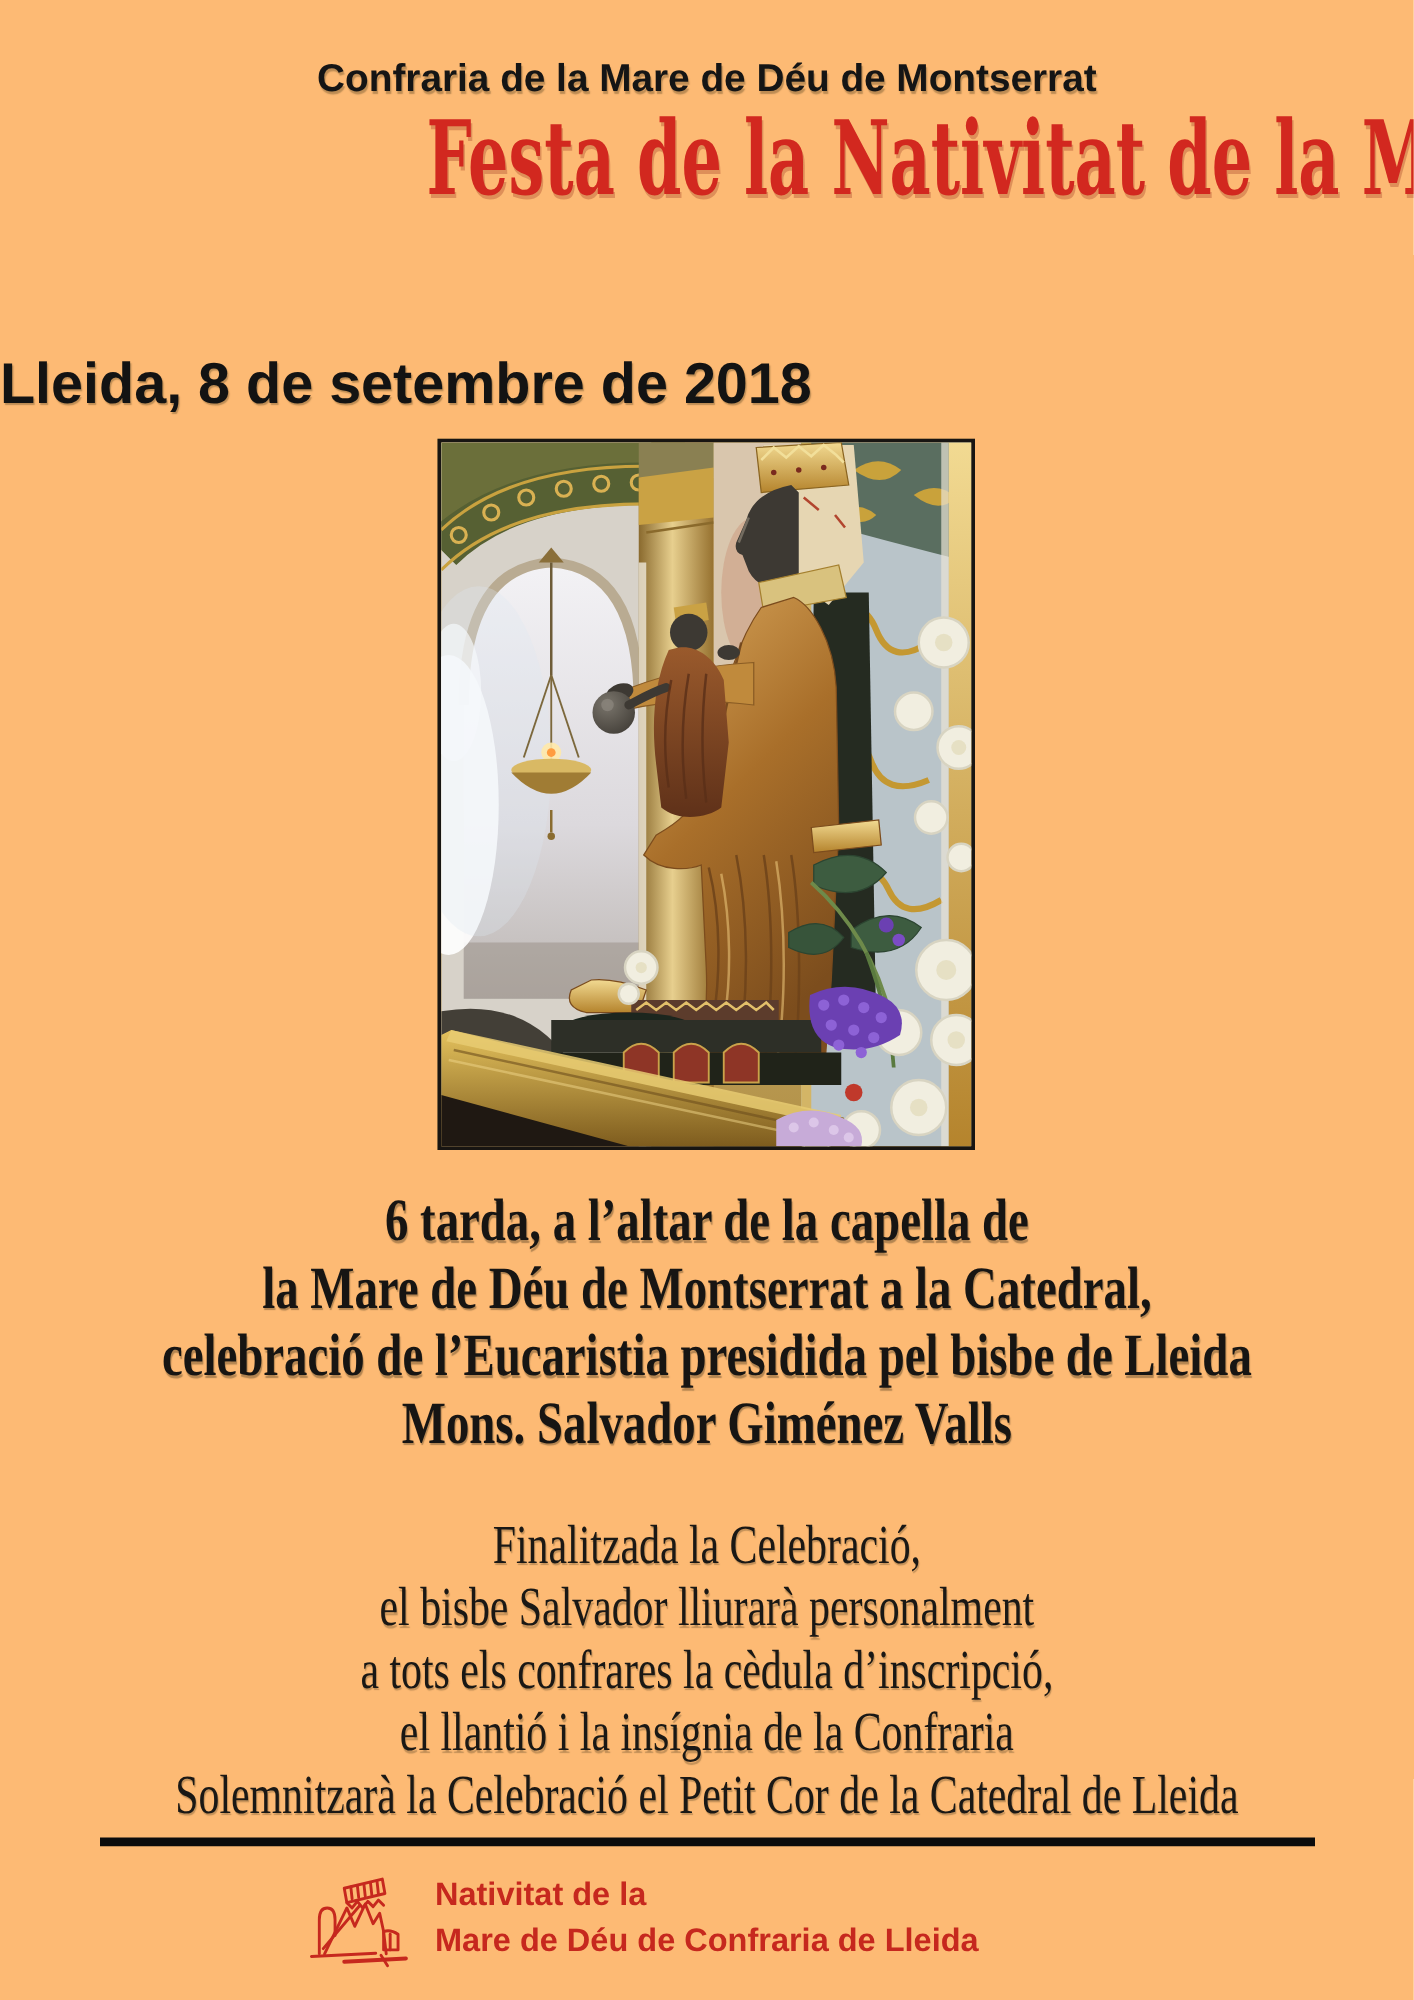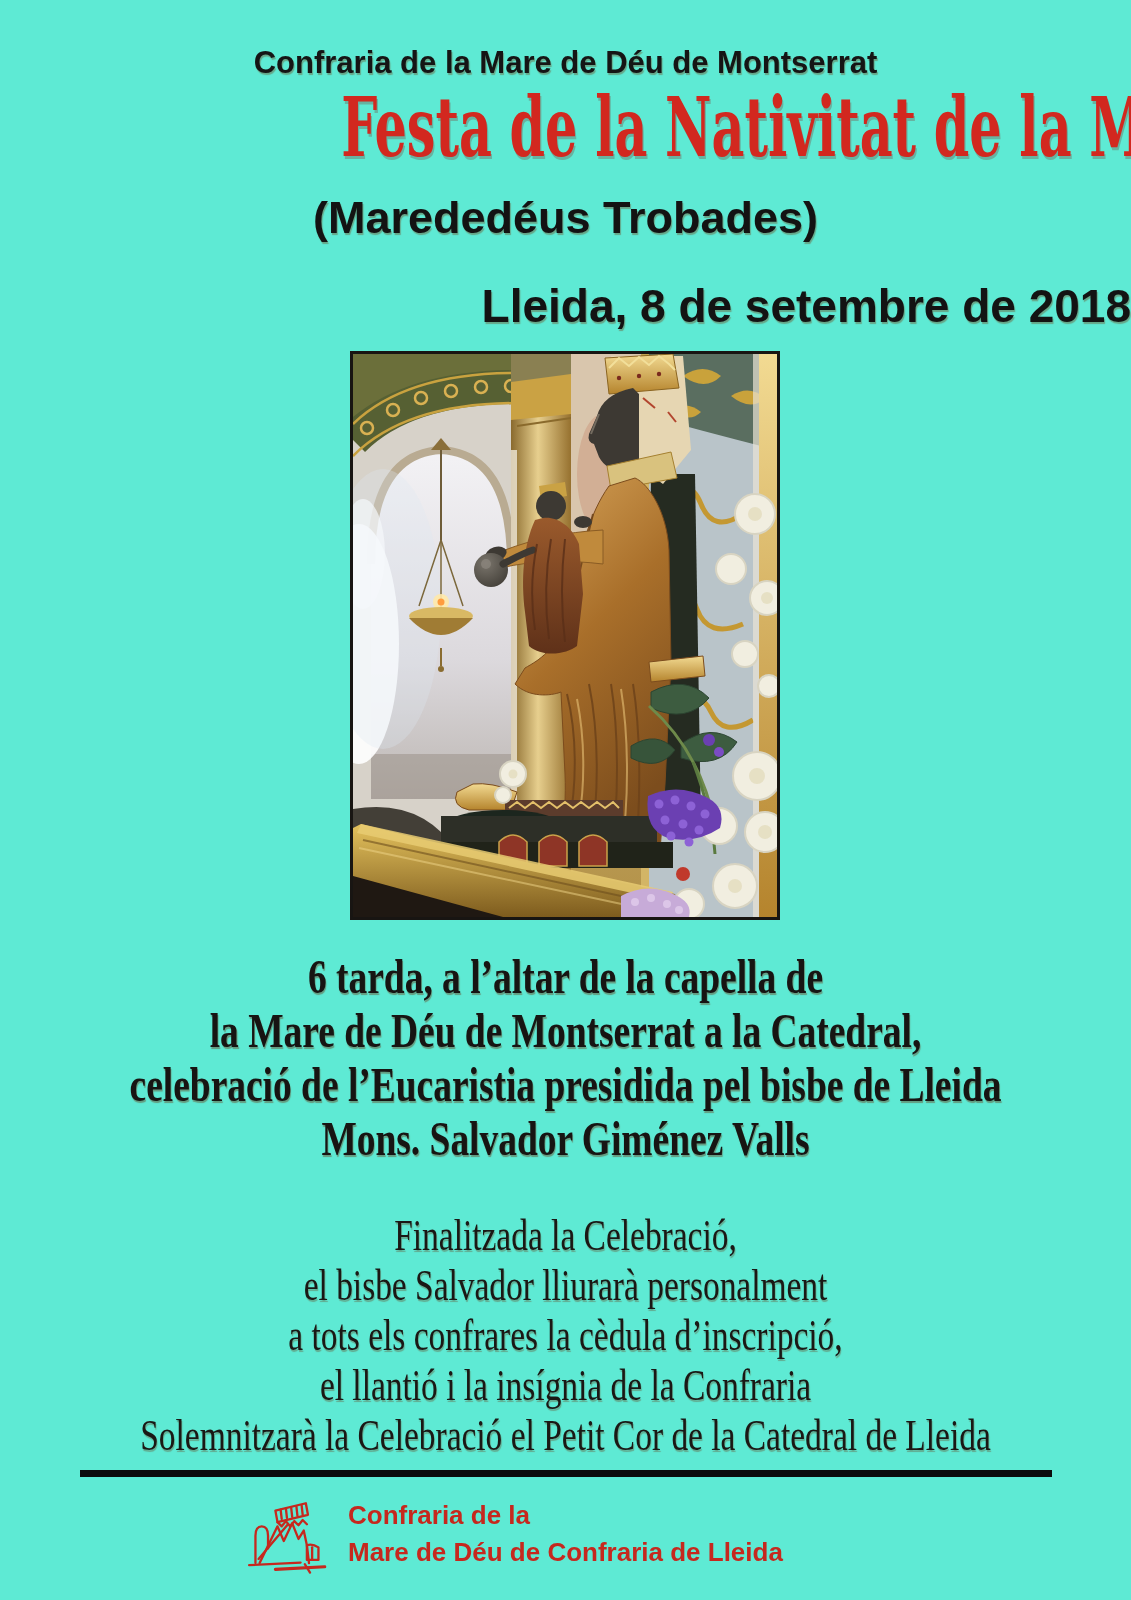--- a/index.html
+++ b/index.html
@@ -4,21 +4,21 @@
 <style>
   html,body{margin:0;padding:0;}
   body{
     width:1131px;height:1600px;
     background:#ffffff;
     font-family:"Liberation Sans",sans-serif;
   }
   .poster{
     position:relative;
     width:1131px;height:1600px;
-    background:#5eead4;
+    background:#fdba74;
     overflow:hidden;
   }
   .org-line{
     position:absolute;top:43px;left:0;width:100%;
     text-align:center;
     font:bold 31px/40px "Liberation Sans",sans-serif;
     color:#151515;
     text-shadow:1px 2px 1px rgba(110,85,45,.45);
   }
   .title-wrap{
@@ -35,21 +35,21 @@
   }
   .subtitle{
     position:absolute;top:192px;left:0;width:100%;
     text-align:center;
     font:bold 45px/52px "Liberation Sans",sans-serif;
     color:#131313;
     text-shadow:1px 2px 1px rgba(110,85,45,.45);
   }
   .date-line{
     position:absolute;top:280px;left:0;width:100%;
-    text-align:right;
+    text-align:left;
     font:bold 46px/52px "Liberation Sans",sans-serif;
     color:#131313;
     text-shadow:1px 2px 1px rgba(110,85,45,.45);
   }
   .photo-frame{
     position:absolute;top:351px;left:350px;
     width:424px;height:563px;
     border:3px solid #181512;
     background:#c7a55e;
   }
@@ -92,21 +92,20 @@
 <body>
 
 <div class="poster">
 
   <div class="org-line">Confraria de la Mare de Déu de Montserrat</div>
 
   <div class="title-wrap">
     <span class="title-text">Festa de la Nativitat de la Mare de Déu</span>
   </div>
 
-  <div class="subtitle">(Marededéus Trobades)</div>
 
   <div class="date-line">Lleida, 8 de setembre de 2018</div>
 
   <div class="photo-frame" role="img" aria-label="Mare de Déu de Montserrat statue with the Child seated in a gilded cathedral chapel, hanging votive lamp at left, gold damask wall at right, white and purple flowers at the base">
     <svg viewBox="0 0 424 563" xmlns="http://www.w3.org/2000/svg">
       <defs>
         <linearGradient id="warmG" x1="0" y1="0" x2="0" y2="1">
           <stop offset="0" stop-color="#e4cd97"></stop>
             <stop offset="1" stop-color="#b29147"></stop>
         </linearGradient>
@@ -373,17 +372,17 @@
         <path d="M63,47 L63,59"></path>
 
         <path d="M3,64 L52,61.5"></path>
         <path d="M28,68 L75,65.5" stroke-width="3"></path>
         <path d="M56,63 L61,71"></path>
       </g>
     </svg>
   </div>
 
   <div class="footer-text">
-    <div>Confraria de la</div>
+    <div>Nativitat de la</div>
     <div>Mare de Déu de Confraria de Lleida</div>
   </div>
 
 </div>
 
 </body></html>

